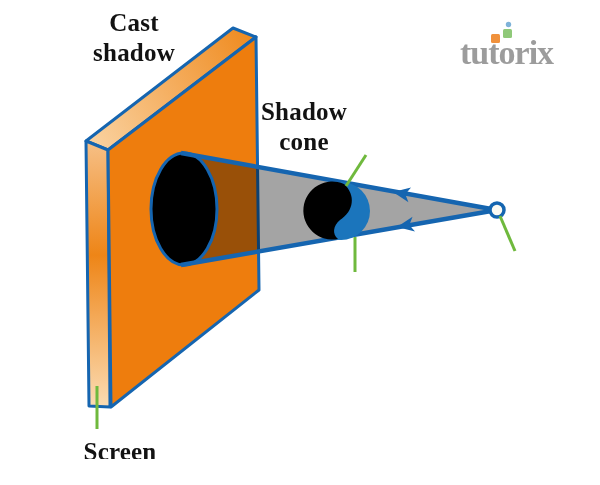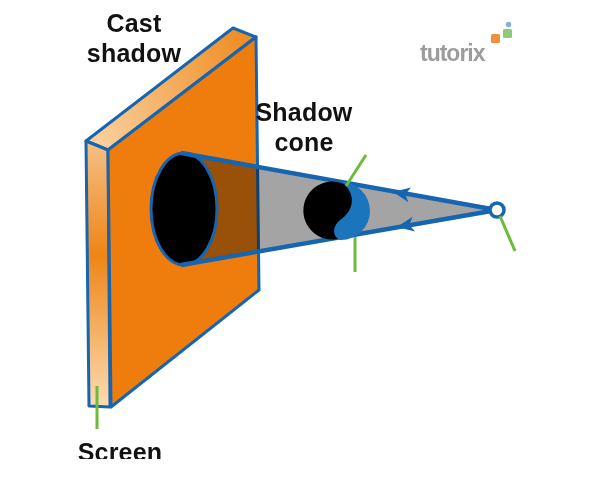--- a/index.html
+++ b/index.html
@@ -1,28 +1,28 @@
 <!DOCTYPE html>
 <html><head>
 <meta charset="utf-8">
 <style>
   html,body{margin:0;padding:0;background:#ffffff;}
   #stage{
     position:relative;width:600px;height:459px;background:#ffffff;overflow:hidden;
-    font-family:Liberation Sans, sans-serif;
+    font-family:Liberation Serif, serif;
   }
   #diagram-svg{position:absolute;left:0;top:0;}
   .label{
     position:absolute;transform:translateX(-50%);
     font-weight:700;font-size:25px;line-height:30px;color:#121212;
     text-align:center;white-space:pre-line;letter-spacing:0.2px;
   }
   #logo{
-    position:absolute;left:420px;top:36px;
-    font-weight:700;font-size:23px;line-height:34px;letter-spacing:-1px;
+    position:absolute;left:460px;top:36px;
+    font-weight:700;font-size:34px;line-height:34px;letter-spacing:-1px;
     color:#9c9c9c;
   }
   #logo-dots{position:absolute;left:484px;top:19px;}
 </style>
 </head>
 <body>
 
 <div id="stage">
 
   <svg id="diagram-svg" width="600" height="485" viewBox="0 0 600 485">

